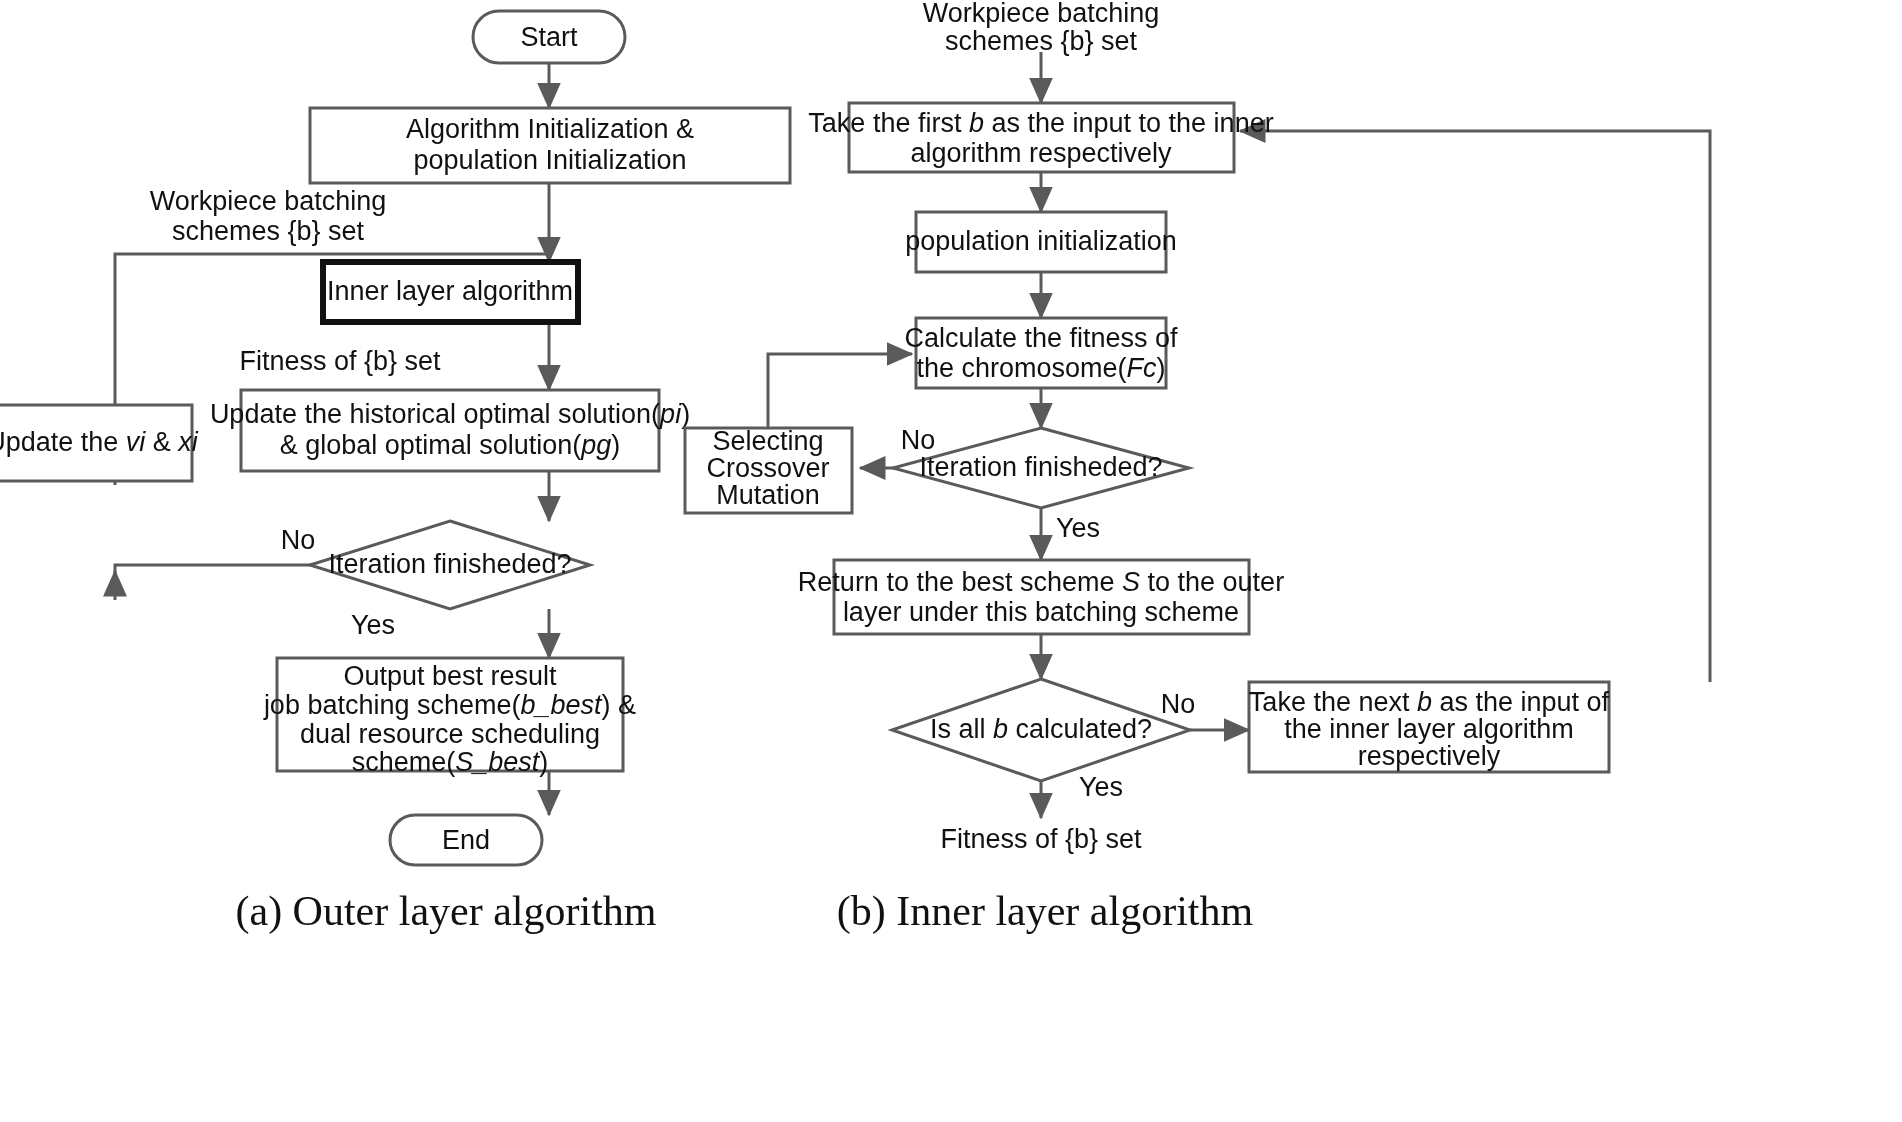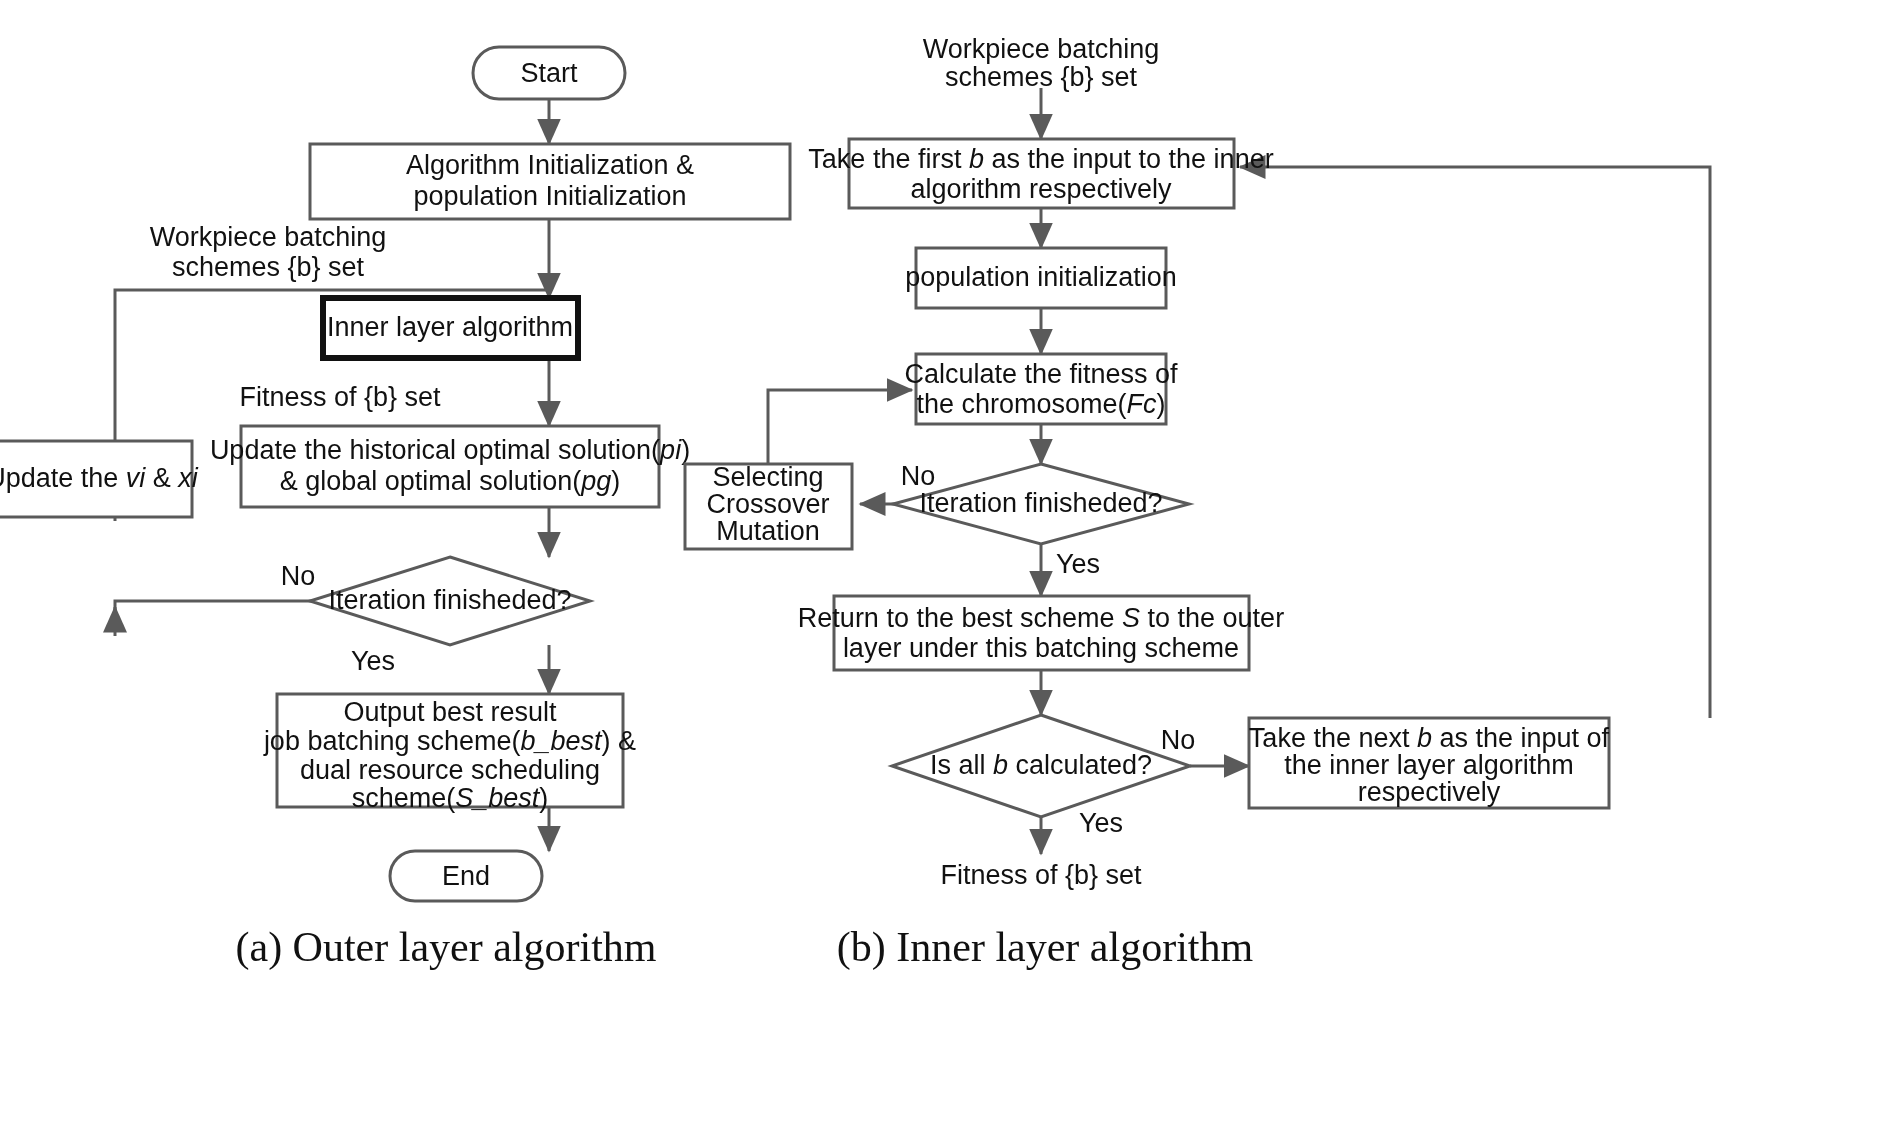--- a/index.html
+++ b/index.html
@@ -1,18 +1,18 @@
 <!DOCTYPE html>
 <html><head>
 <meta charset="utf-8">
 <style>
   html,body{margin:0;padding:0;background:#ffffff;}
   body{width:1902px;height:1122px;overflow:hidden;
        font-family:"Liberation Sans","DejaVu Sans",sans-serif;}
-  #stage{position:relative;width:1902px;height:933px;background:#fff;margin-top:36px;}
+  #stage{position:relative;width:1902px;height:933px;background:#fff;}
   svg{position:absolute;top:0;left:0;width:1902px;height:1122px;}
   .shape{fill:#ffffff;stroke:#5a5a5a;stroke-width:3;}
   .shape-bold{fill:#ffffff;stroke:#111111;stroke-width:6;}
   .conn{stroke:#5a5a5a;stroke-width:3;fill:none;}
   .nodetext{font-family:"Liberation Sans","DejaVu Sans",sans-serif;
             font-size:27px;fill:#111;text-anchor:middle;dominant-baseline:middle;}
   .nodetext tspan.it{font-style:italic;}
   .edgelabel{font-family:"Liberation Sans","DejaVu Sans",sans-serif;
              font-size:27px;fill:#111;text-anchor:middle;}
   .caption{font-family:"Liberation Serif","DejaVu Serif",serif;

